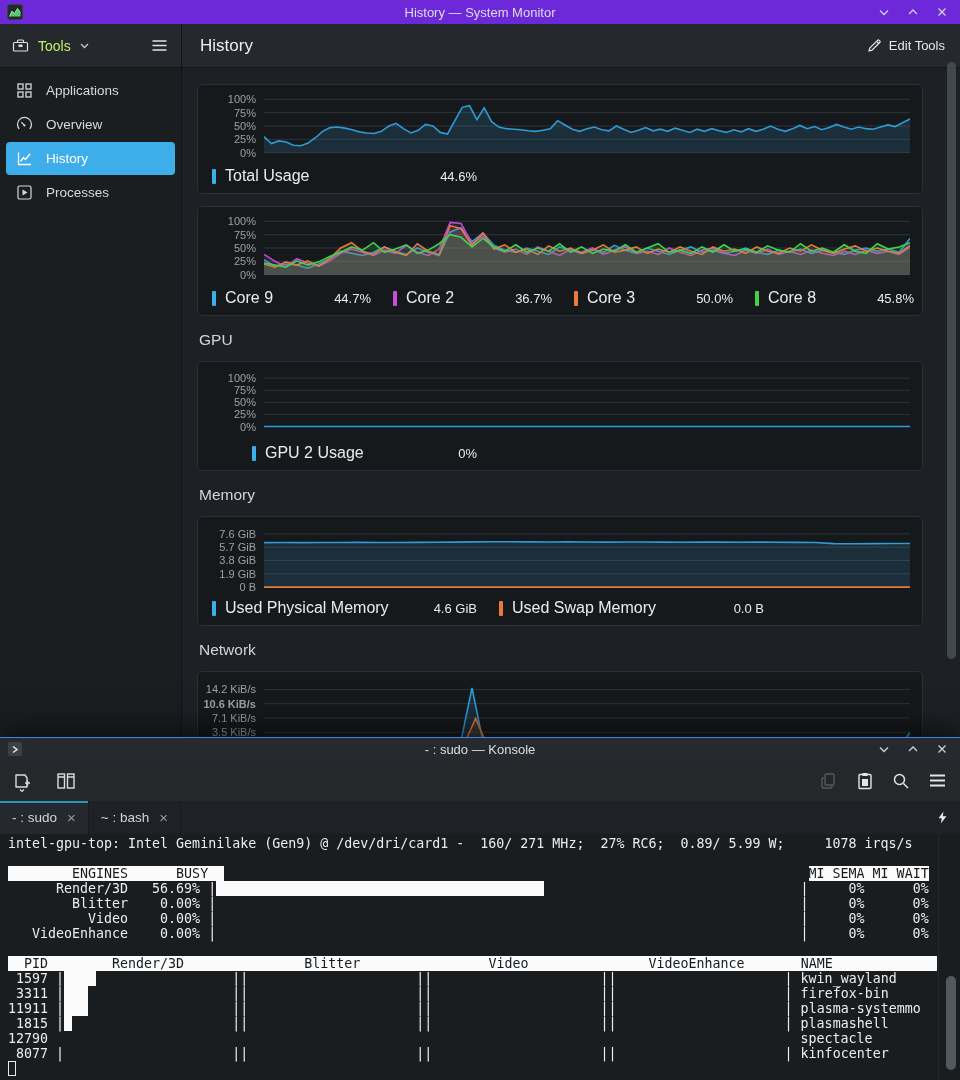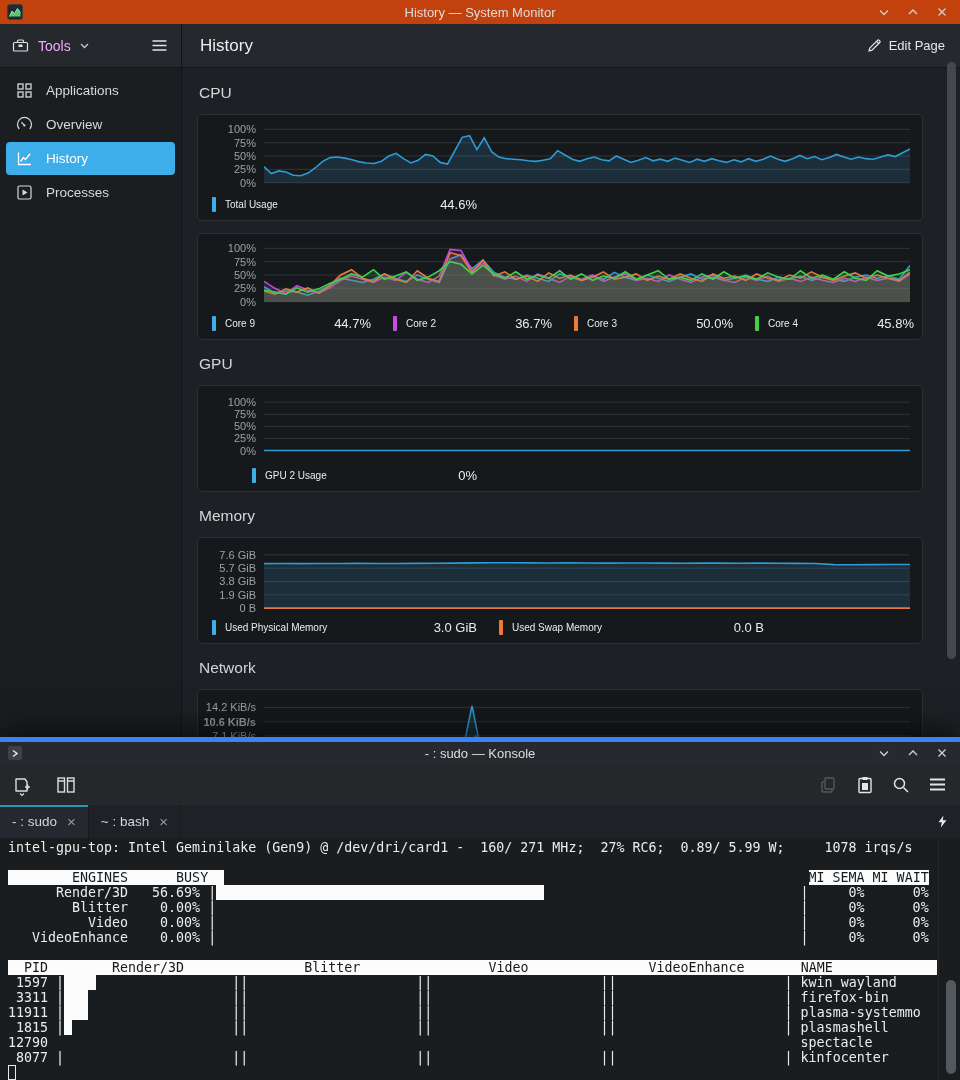--- a/index.html
+++ b/index.html
@@ -2,30 +2,30 @@
 <html><head>
 <meta charset="utf-8">
 <style>
   * { margin:0; padding:0; box-sizing:border-box; }
   html,body { width:960px; height:1080px; overflow:hidden; background:#101214;
     font-family:"Liberation Sans", sans-serif; }
   .win { position:absolute; }
 
   
   #sm { left:0; top:0; width:960px; height:748px; background:#1d2125; }
-  .titlebar { height:24px; background:#c2410c; position:relative; display:flex; align-items:center; }
+  .titlebar { height:24px; background:#6d28d9; position:relative; display:flex; align-items:center; }
   .tb-title { position:absolute; left:0; right:0; text-align:center; color:#dcdee0; font-size:13px; }
   .tb-appicon { margin-left:7px; width:16px; height:16px; z-index:2; }
   .tb-controls { margin-left:auto; display:flex; gap:17px; padding-right:12px; z-index:2; }
   .tb-btn { width:12px; height:12px; display:flex; align-items:center; justify-content:center; cursor:pointer; }
   .tb-btn svg { stroke:#cfd2d4; }
 
   .sm-header { height:44px; background:#25282c; border-bottom:1px solid #131619; display:flex; align-items:stretch; }
   .sm-header-left { width:182px; display:flex; align-items:center; padding:0 12px; border-right:1px solid #111316; }
-  .tools-label { color:#f0abfc; font-size:14px; margin-left:9px; }
+  .tools-label { color:#bef264; font-size:14px; margin-left:9px; }
   .tools-chevron { margin-left:8px; }
   .hamburger { margin-left:auto; }
   .icon-btn { display:flex; align-items:center; justify-content:center; cursor:pointer; }
   .sm-page-title { font-size:17px; color:#eceeef; align-self:center; margin-left:18px; }
   .edit-page { margin-left:auto; align-self:center; display:flex; align-items:center; gap:7px;
     color:#e6e8e9; font-size:13px; padding-right:15px; cursor:pointer; }
 
   .sm-body { display:flex; height:679px; }
   .sidebar { width:182px; background:#1b1e21; border-right:1px solid #111316; padding-top:5px; flex-shrink:0; }
   .side-item { height:33px; margin:1px 6px; border-radius:4px; display:flex; align-items:center;
@@ -42,28 +42,28 @@
   .plotwrap { position:relative; height:62px; }
   .yticks { position:absolute; left:0; top:0; bottom:0; width:50px; }
   .ytick { position:absolute; right:0; transform:translateY(-50%); font-size:11px; color:#9da1a4; white-space:nowrap; }
   .plot { position:absolute; left:58px; right:4px; top:0; bottom:0; overflow:hidden; }
   .plot svg { width:100%; height:100%; display:block; }
   .gridline { stroke:#2f343a; stroke-width:1; vector-effect:non-scaling-stroke; }
   .chartline { fill:none; stroke-width:1.6; vector-effect:non-scaling-stroke; }
   .legend { display:flex; gap:22px; margin-top:10px; padding-left:6px; }
   .lentry { display:flex; align-items:center; }
   .lmark { width:4px; height:15px; border-radius:1px; margin-right:9px; flex-shrink:0; }
-  .llabel { font-size:10px; color:#eaecec; }
+  .llabel { font-size:16px; color:#eaecec; }
   .lval { margin-left:auto; font-size:13px; color:#eaecec; }
   .sm-scroll { position:absolute; right:4px; top:62px; width:9px; height:597px;
     background:#43484d; border-radius:4.5px; cursor:pointer; }
 
   
   #kon { left:0; top:737px; width:960px; height:343px; background:#1a1d1f;
-    box-shadow:0 -8px 30px rgba(0,0,0,0.6); border-top:5px solid #3b82f6; }
+    box-shadow:0 -8px 30px rgba(0,0,0,0.6); border-top:1px solid #3b82f6; }
   .k-titlebar { height:22px; background:#26292e; position:relative; display:flex; align-items:center; }
   .k-appicon { margin-left:8px; width:14px; height:14px; background:#3c4146; border-radius:2px;
     display:flex; align-items:center; justify-content:center; z-index:2; }
   .k-toolbar { height:41px; background:#25282a; display:flex; align-items:center; padding:0 12px; }
   .k-toolbar .left { display:flex; gap:19px; }
   .k-toolbar .right { margin-left:auto; display:flex; gap:16px; align-items:center; }
   .k-tabbar { height:33px; background:#1e2126; display:flex; align-items:stretch; }
   .k-tab { display:flex; align-items:center; gap:10px; padding:0 12px; font-size:13.5px;
     color:#d3d5d7; cursor:pointer; border-right:1px solid #17191d; position:relative; }
   .k-tab.active { background:#25292f; }
@@ -129,21 +129,21 @@
             <path d="M2.5,5 h14 M2.5,9.5 h14 M2.5,14 h14"></path>
           </svg>
       </span>
     </div>
     <div class="sm-page-title">History</div>
     <div class="edit-page">
       <svg width="15" height="15" viewBox="0 0 15 15" fill="none" stroke="#e6e8e9" stroke-width="1.2">
         <path d="M2,13 L2.8,10 L10.5,2.3 Q11.3,1.5 12.1,2.3 L12.7,2.9 Q13.5,3.7 12.7,4.5 L5,12.2 Z"></path>
         <path d="M9.5,3.3 L11.7,5.5"></path>
       </svg>
-      <span>Edit Page</span>
+      <span>Edit Tools</span>
     </div>
   </div>
 
   <div class="sm-body">
     <div class="sidebar">
       <div class="side-item">
         <svg width="17" height="17" viewBox="0 0 17 17" fill="none" stroke="#d6d8da" stroke-width="1.3">
           <rect x="2" y="2" width="5" height="5"></rect>
             <rect x="10" y="2" width="5" height="5"></rect>
           <rect x="2" y="10" width="5" height="5"></rect>
@@ -172,21 +172,20 @@
           <rect x="2" y="2" width="13" height="13" rx="1.5"></rect>
           <polygon points="6.5,5.5 11.5,8.5 6.5,11.5" fill="#d6d8da" stroke="none"></polygon>
         </svg>
         <span>Processes</span>
       </div>
     </div>
 
     <div class="content">
       <div class="sections">
           <div class="section">
-            <div class="section-title">CPU</div>
             <div class="card">
               <div class="plotwrap">
                 <div class="yticks">
                   <div class="ytick" style="top: 7%;">100%</div>
                   <div class="ytick" style="top: 28.5%;">75%</div>
                   <div class="ytick" style="top: 50%;">50%</div>
                   <div class="ytick" style="top: 71.5%;">25%</div>
                   <div class="ytick" style="top: 93%;">0%</div>
                 </div>
                 <div class="plot">
@@ -247,21 +246,21 @@
                   <span class="llabel">Core 2</span>
                   <span class="lval">36.7%</span>
                 </div>
                 <div class="lentry" style="width: 160px;">
                   <span class="lmark" style="background: rgb(238, 122, 56);"></span>
                   <span class="llabel">Core 3</span>
                   <span class="lval">50.0%</span>
                 </div>
                 <div class="lentry" style="width: 160px;">
                   <span class="lmark" style="background: rgb(67, 209, 71);"></span>
-                  <span class="llabel">Core 4</span>
+                  <span class="llabel">Core 8</span>
                   <span class="lval">45.8%</span>
                 </div>
               </div>
             </div>
           </div>
           <div class="section">
             <div class="section-title">GPU</div>
             <div class="card">
               <div class="plotwrap">
                 <div class="yticks">
@@ -312,21 +311,21 @@
                     <polygon points="0,97 0.0,25.14 29.4,25.03 58.8,25.14 88.2,24.92 117.6,25.03 147.1,24.81 176.5,24.92 205.9,25.03 235.3,24.81 264.7,24.58 294.1,24.35 323.5,24.01 352.9,23.67 382.4,23.79 411.8,24.01 441.2,24.13 470.6,24.01 500.0,24.24 529.4,24.35 558.8,24.13 588.2,24.24 617.6,24.35 647.1,24.58 676.5,24.35 705.9,24.47 735.3,24.58 764.7,24.35 794.1,24.58 823.5,24.81 852.9,25.03 882.4,26.84 911.8,27.07 941.2,26.84 970.6,26.62 1000.0,26.73 1000,97" fill="#3daee9" fill-opacity="0.14"></polygon>
                     <polyline points="0.0,25.14 29.4,25.03 58.8,25.14 88.2,24.92 117.6,25.03 147.1,24.81 176.5,24.92 205.9,25.03 235.3,24.81 264.7,24.58 294.1,24.35 323.5,24.01 352.9,23.67 382.4,23.79 411.8,24.01 441.2,24.13 470.6,24.01 500.0,24.24 529.4,24.35 558.8,24.13 588.2,24.24 617.6,24.35 647.1,24.58 676.5,24.35 705.9,24.47 735.3,24.58 764.7,24.35 794.1,24.58 823.5,24.81 852.9,25.03 882.4,26.84 911.8,27.07 941.2,26.84 970.6,26.62 1000.0,26.73" class="chartline" stroke="#2e9bd6"></polyline>
                     <polyline points="0.0,97.00 29.4,97.00 58.8,97.00 88.2,97.00 117.6,97.00 147.1,97.00 176.5,97.00 205.9,97.00 235.3,97.00 264.7,97.00 294.1,97.00 323.5,97.00 352.9,97.00 382.4,97.00 411.8,97.00 441.2,97.00 470.6,97.00 500.0,97.00 529.4,97.00 558.8,97.00 588.2,97.00 617.6,97.00 647.1,97.00 676.5,97.00 705.9,97.00 735.3,97.00 764.7,97.00 794.1,97.00 823.5,97.00 852.9,97.00 882.4,97.00 911.8,97.00 941.2,97.00 970.6,97.00 1000.0,97.00" class="chartline" stroke="#e5793f"></polyline>
                   </svg>
                 </div>
               </div>
               <div class="legend">
                 <div class="lentry" style="width: 265px;">
                   <span class="lmark" style="background: rgb(61, 174, 233);"></span>
                   <span class="llabel">Used Physical Memory</span>
-                  <span class="lval">3.0 GiB</span>
+                  <span class="lval">4.6 GiB</span>
                 </div>
                 <div class="lentry" style="width: 265px;">
                   <span class="lmark" style="background: rgb(238, 122, 56);"></span>
                   <span class="llabel">Used Swap Memory</span>
                   <span class="lval">0.0 B</span>
                 </div>
               </div>
             </div>
           </div>
           <div class="section">

